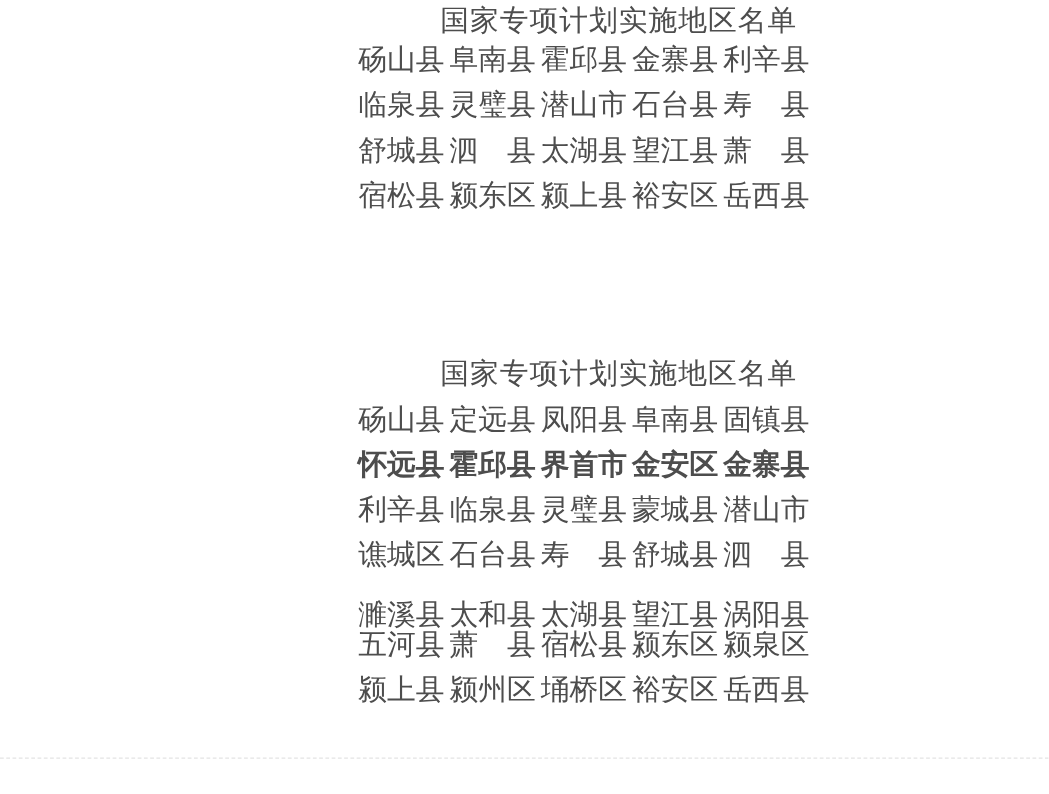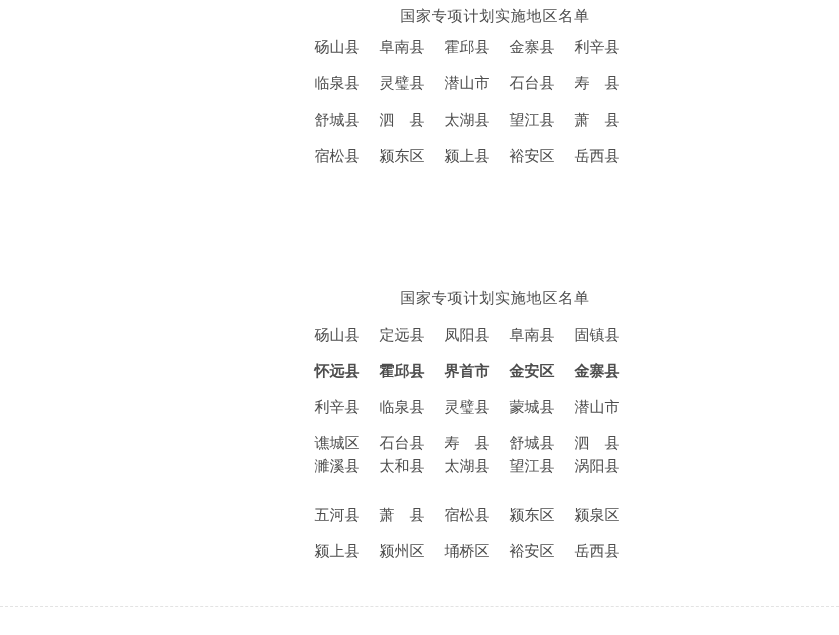--- a/index.html
+++ b/index.html
@@ -13,34 +13,34 @@
     height: 635px;
     background: #ffffff;
     overflow: hidden;
     font-family: "Liberation Sans", sans-serif;
     color: #4d4d4d;
   }
   .line {
     position: absolute;
     left: 167px;
     width: 600px;
-    font-size: 15px;
+    font-size: 23px;
     line-height: 20px;
     color: #4d4d4d;
     white-space: nowrap;
   }
   .title-line {
     text-align: center;
     padding-left: 28px;
     letter-spacing: 0.8px;
   }
   .county-row {
     display: flex;
     justify-content: center;
-    gap: 20px;
+    gap: 4px;
   }
   .county {
     display: inline-block;
   }
   .divider {
     position: absolute;
     top: 606px;
     left: 0;
     width: 839px;
     height: 0;
@@ -50,21 +50,21 @@
   #s1-title { top: 6px; }
   #s1-r0 { top: 37px; }
   #s1-r1 { top: 73px; }
   #s1-r2 { top: 110px; }
   #s1-r3 { top: 146px; }
   #s2-title { top: 288px; }
   #s2-r0 { top: 325px; }
   #s2-r1 { top: 361px; font-weight: bold; }
   #s2-r2 { top: 397px; }
   #s2-r3 { top: 433px; align-items: center; }
-  #s2-r4 { top: 456px; }
+  #s2-r4 { top: 481px; }
   #s2-r5 { top: 505px; align-items: center; }
   #s2-r6 { top: 541px; }
 </style>
 </head>
 <body>
 
 <div class="page">
 
   <section>
     <div id="s1-title" class="line title-line">国家专项计划实施地区名单</div>

